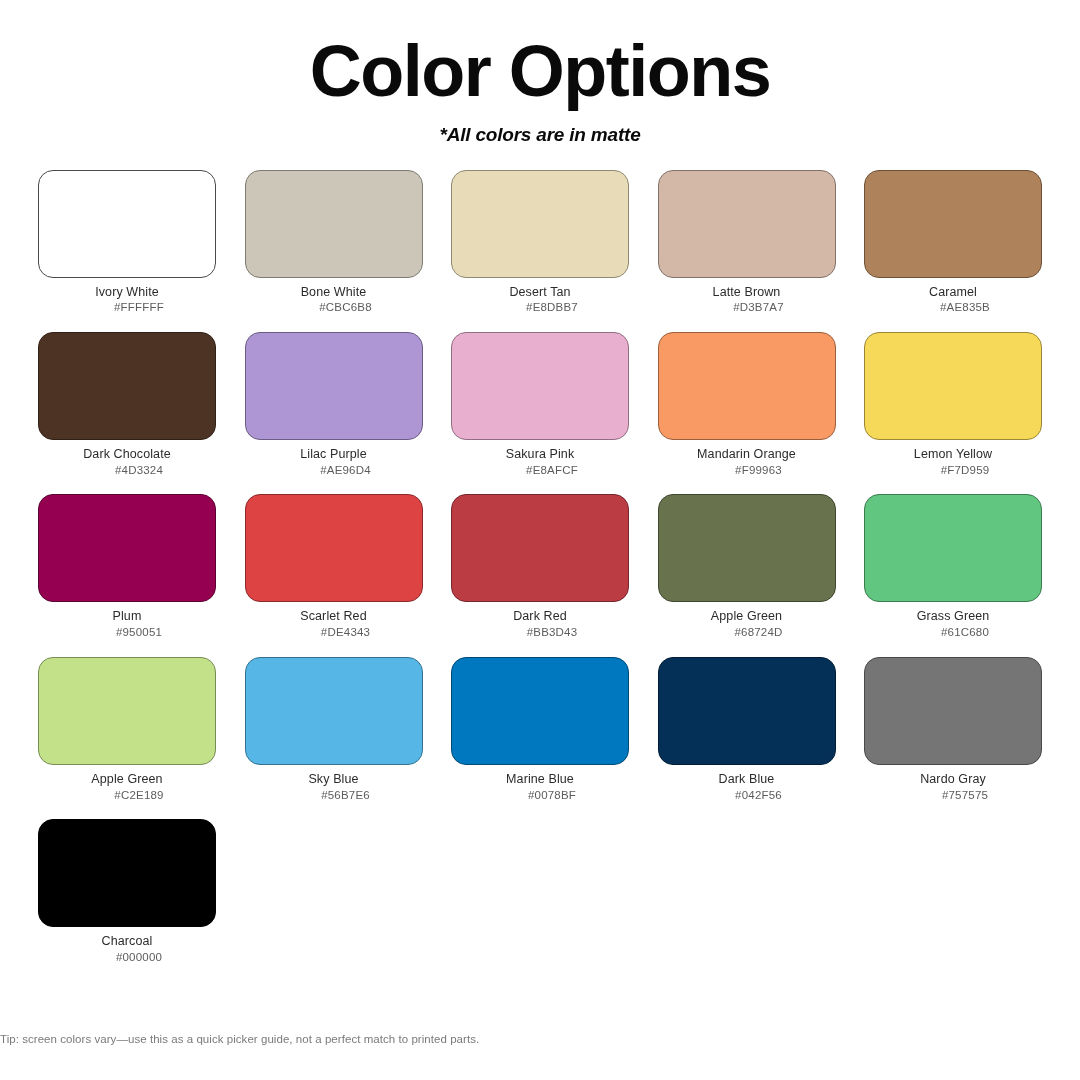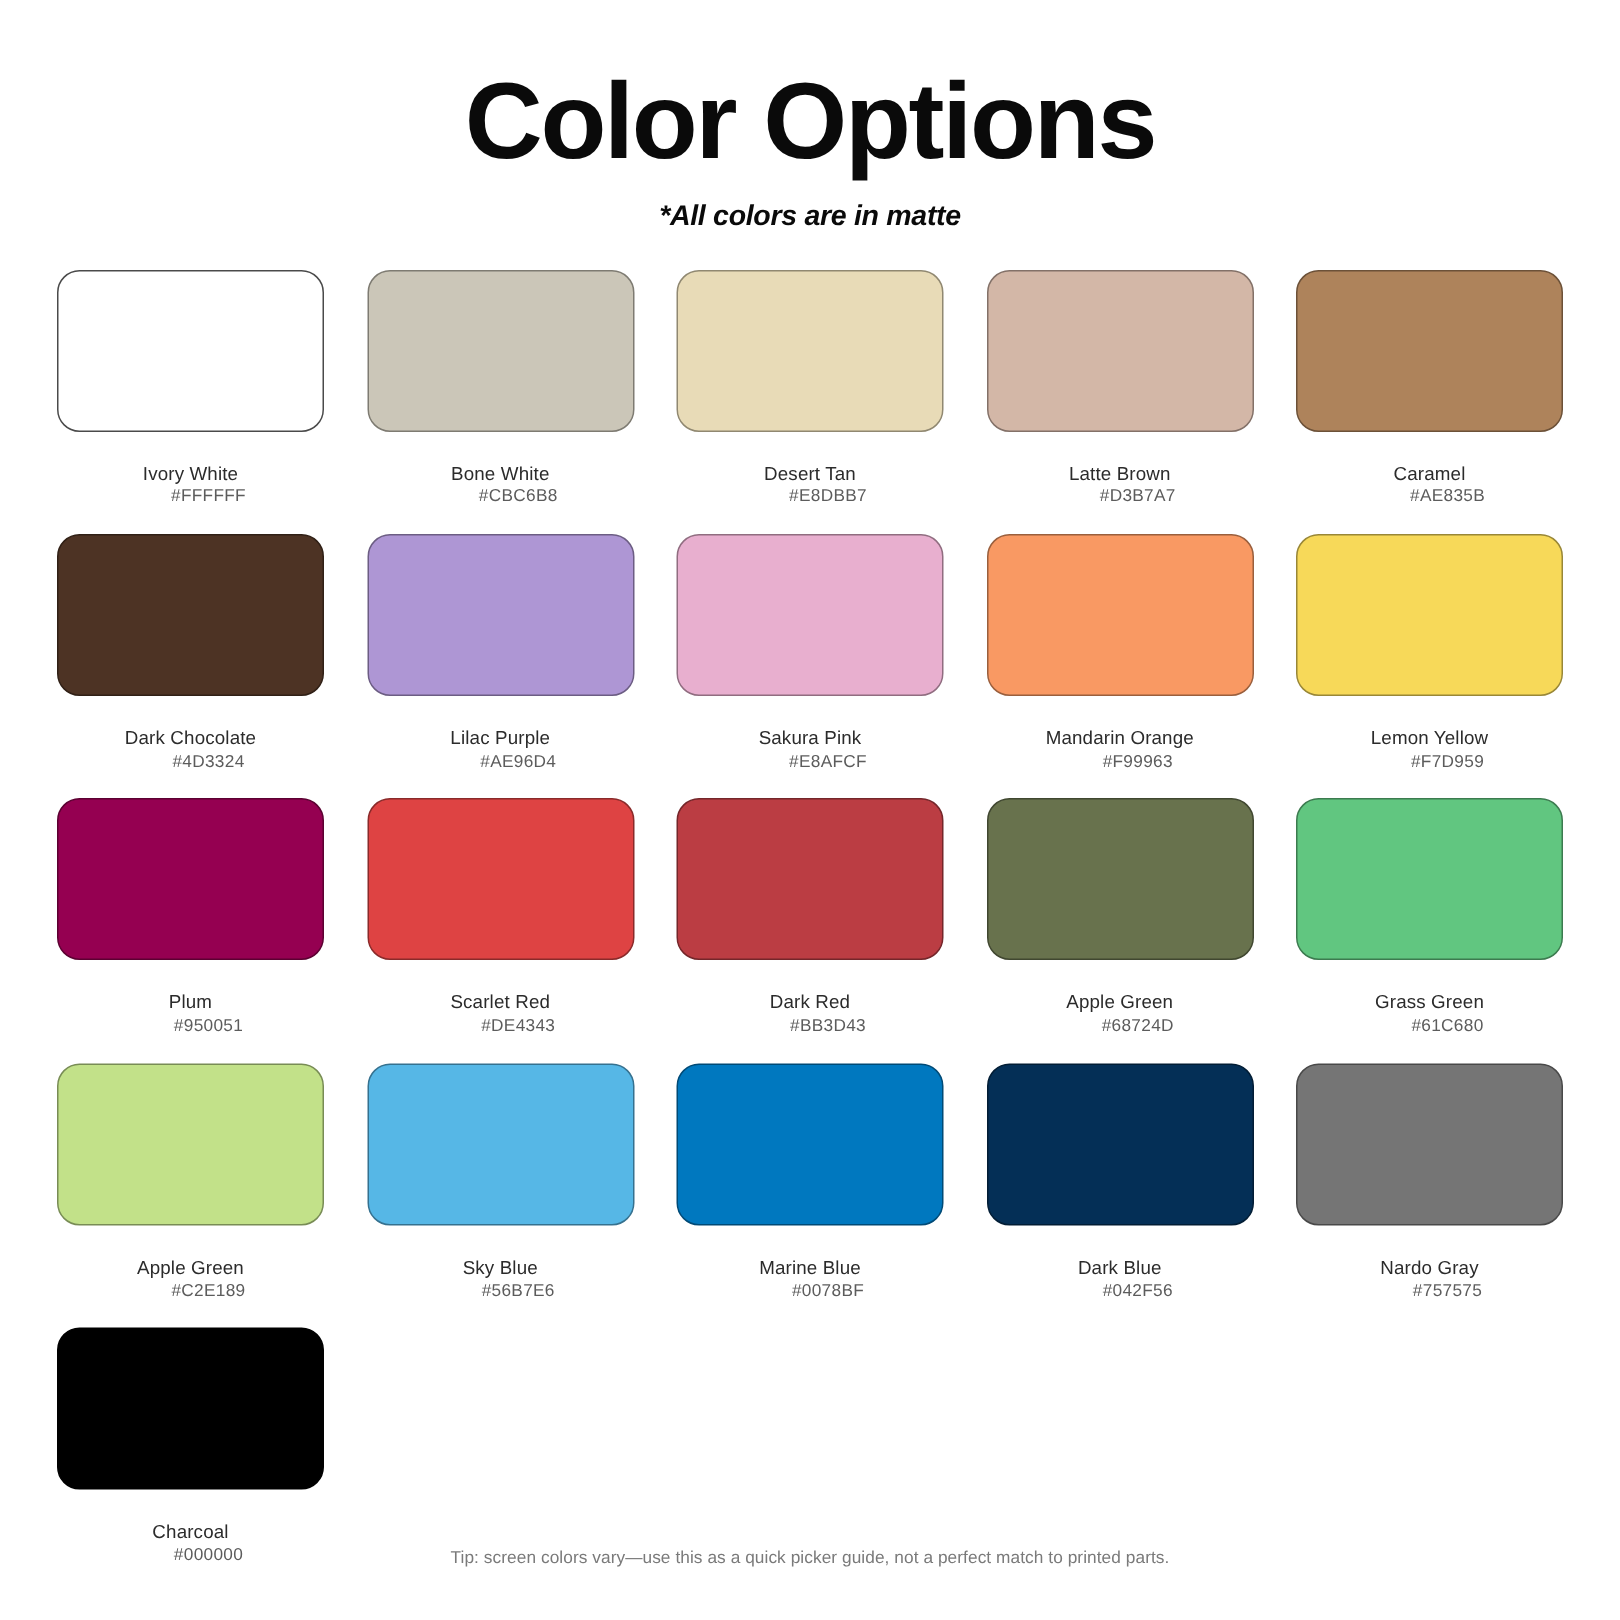--- a/index.html
+++ b/index.html
@@ -14,21 +14,21 @@
     overflow: hidden;
   }
   .page {
     position: relative;
     width: 1080px;
     height: 1080px;
     box-sizing: border-box;
   }
   .header {
     text-align: center;
-    padding-top: 44px;
+    padding-top: 34px;
   }
   .title {
     font-family: "Liberation Sans", sans-serif;
     font-size: 72px;
     font-weight: bold;
     letter-spacing: -1.5px;
     color: #0A0A0A;
     line-height: 1.05;
     margin: 0;
   }
@@ -59,41 +59,41 @@
   }
   .chip {
     width: 178px;
     height: 108px;
     box-sizing: border-box;
     border-radius: 15px;
     border-style: solid;
     border-width: 1.5px;
   }
   .chip-name {
-    margin-top: 20px;
+    margin-top: 6px;
     font-size: 12.5px;
     color: #2B2B2B;
     text-align: center;
     line-height: 1.35;
     letter-spacing: 0.1px;
   }
   .chip-hex {
     font-size: 11.5px;
     color: #5C5C5C;
     text-align: center;
     line-height: 1.35;
     letter-spacing: 0.2px;
     margin-left: 24px;
   }
   .footer {
     position: absolute;
     left: 0;
     right: 0;
     bottom: 35px;
-    text-align: center;
+    text-align: left;
     font-size: 11.5px;
     color: #7A7A7A;
     letter-spacing: 0.05px;
   }
 </style>
 </head>
 <body>
 
 <div class="page">
 

